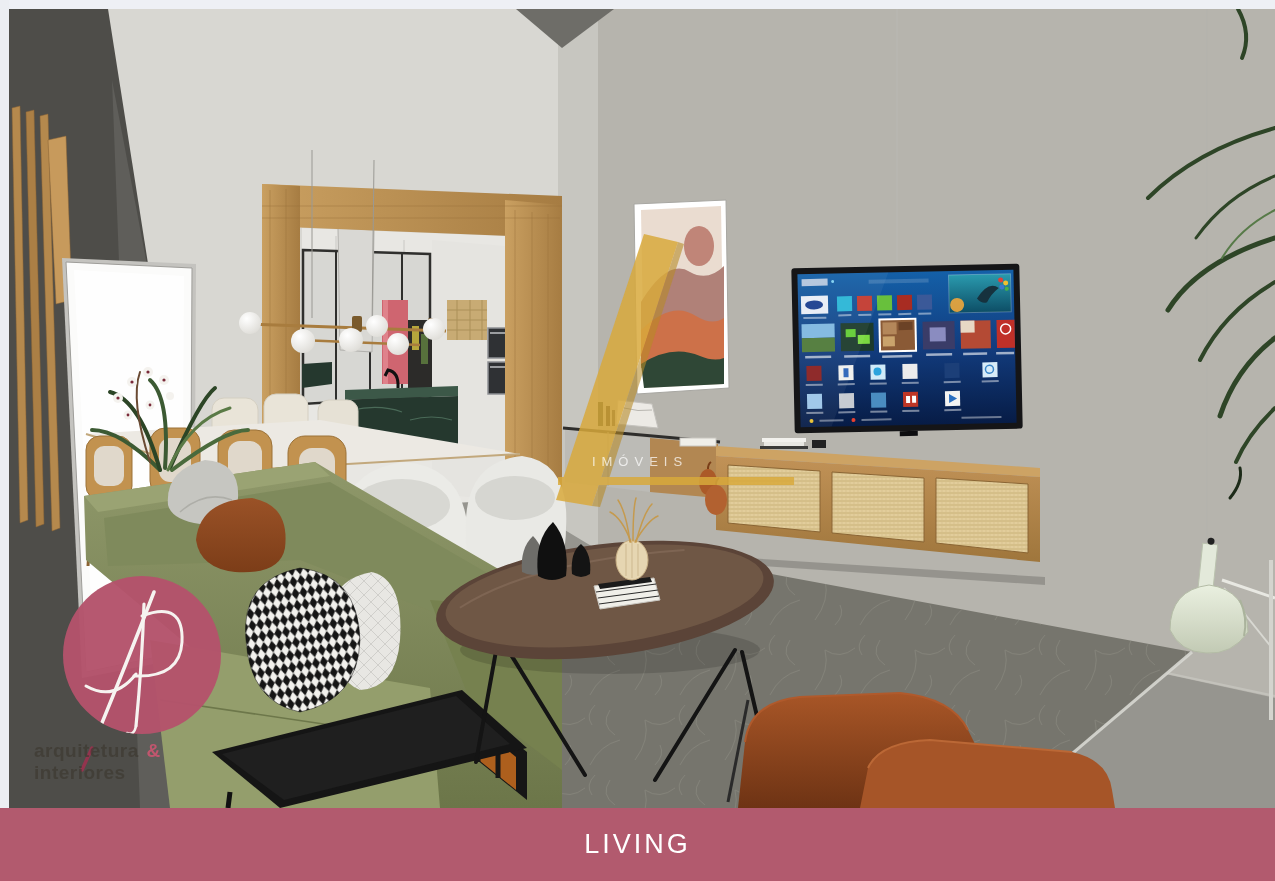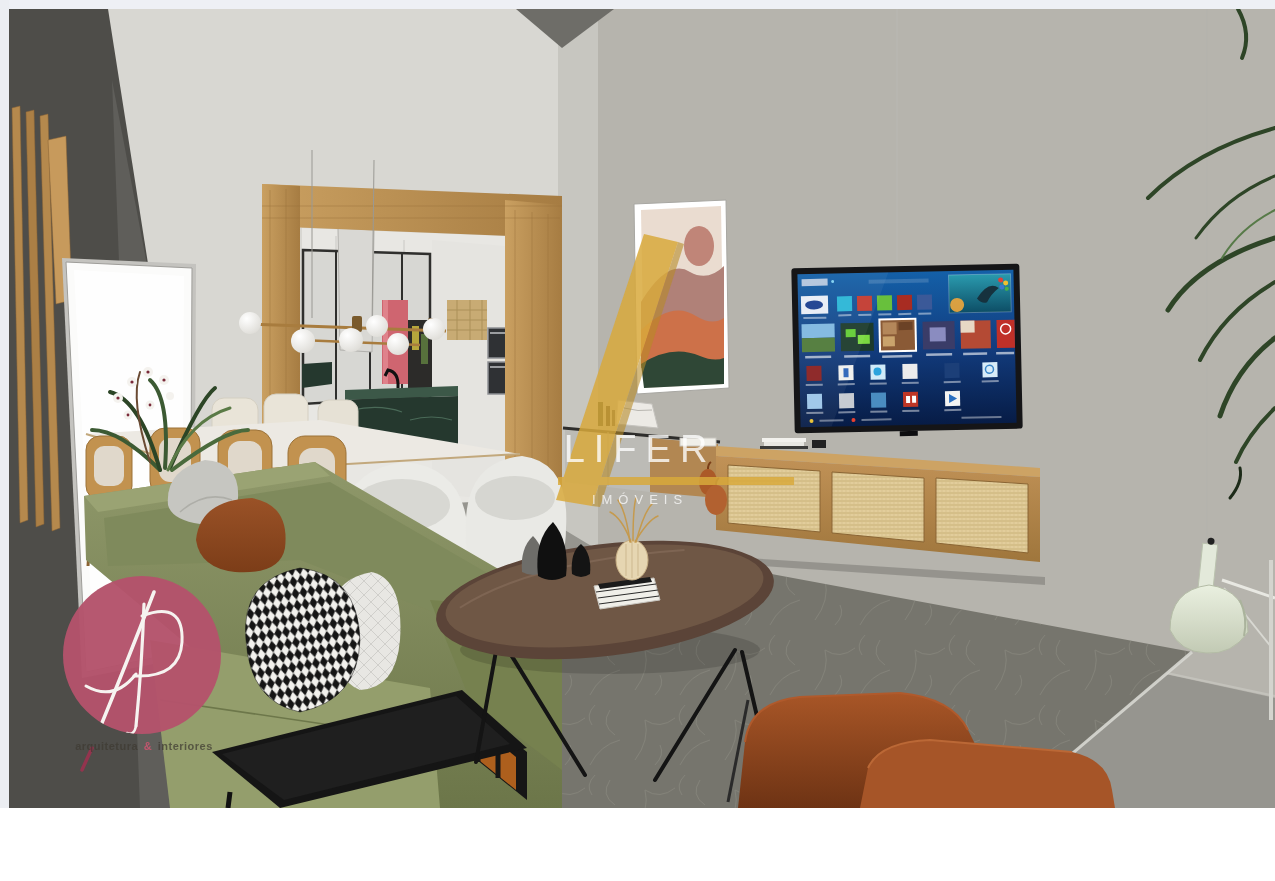--- a/index.html
+++ b/index.html
@@ -15,22 +15,22 @@
   .stage{position:relative;width:1275px;height:881px;overflow:hidden;background:#ffffff;
          font-family:"Liberation Sans",sans-serif;}
   .scene-svg{position:absolute;left:0;top:0;}
   .watermark{position:absolute;left:505px;top:430px;width:270px;text-align:center;
              pointer-events:none;}
   .watermark .brand{font-size:38px;font-weight:400;letter-spacing:9px;
                     color:var(--watermark-white);line-height:1;}
   .watermark .subtitle{margin-top:24px;font-size:13px;letter-spacing:6px;
                        color:rgba(255,255,255,0.72);}
   .logo-layer{position:absolute;left:52px;top:570px;width:185px;height:215px;}
-  .logo-tagline{position:absolute;left:-18px;top:170px;width:220px;text-align:center;
-                font-size:11px;font-weight:bold;color:rgba(62,58,50,0.72);
+  .logo-tagline{position:absolute;left:-18px;top:170px;width:220px;text-align:left;
+                font-size:19px;font-weight:bold;color:rgba(62,58,50,0.72);
                 letter-spacing:0.5px;filter:blur(0.4px);}
   .logo-tagline .amp{color:#c0566e;padding:0 2px;}
   .banner{position:absolute;left:0;top:808px;width:1275px;height:73px;
           background:var(--banner-bg);display:flex;align-items:center;justify-content:center;}
   .banner .label{color:var(--banner-text);font-size:27px;letter-spacing:3px;font-weight:400;}
 </style>
 </head>
 <body>
 
 <div class="stage">
@@ -508,21 +508,20 @@
     <polygon points="558,477 794,477 794,485 558,485" style="fill:var(--gold)"></polygon>
   </g>
 
   <g>
     <rect x="0" y="0" width="1275" height="9" fill="#eef0f5"></rect>
     <rect x="0" y="0" width="9" height="808" fill="#eceef2"></rect>
   </g>
 </svg>
 
 <div class="watermark">
-  <div class="brand">LIFER</div>
   <div class="subtitle">IMÓVEIS</div>
 </div>
 
 <div class="logo-layer">
   <svg width="185" height="215" viewBox="0 0 185 215" role="img" aria-label="AP">
     <defs>
           <clipPath id="logoClip">
             <circle cx="90" cy="85" r="79"></circle>
           </clipPath>
         </defs>
@@ -536,14 +535,17 @@
       <path d="M84,156 Q82,166 75,163" stroke-width="2.5"></path>
     </g>
   </svg>
   <div class="logo-tagline">
     <span>arquitetura</span>
     <span class="amp">&amp;</span>
     <span>interiores</span>
   </div>
 </div>
 
-
+<div class="banner">
+  <div class="label">LIVING</div>
 </div>
 
+</div>
+
 </body></html>

